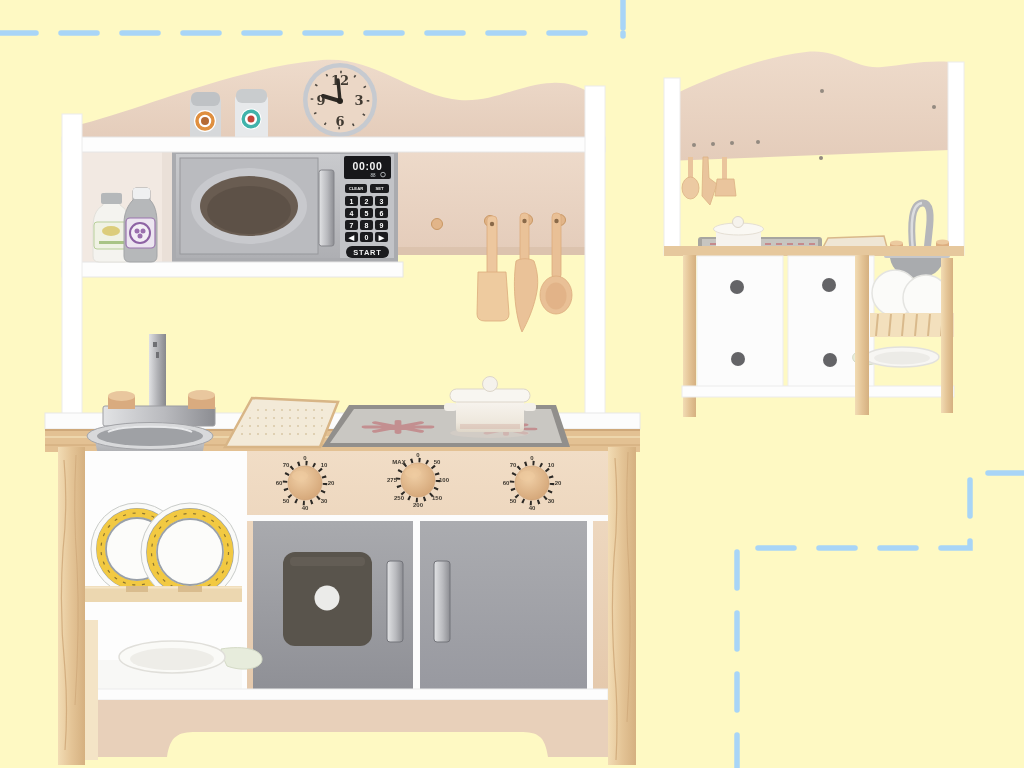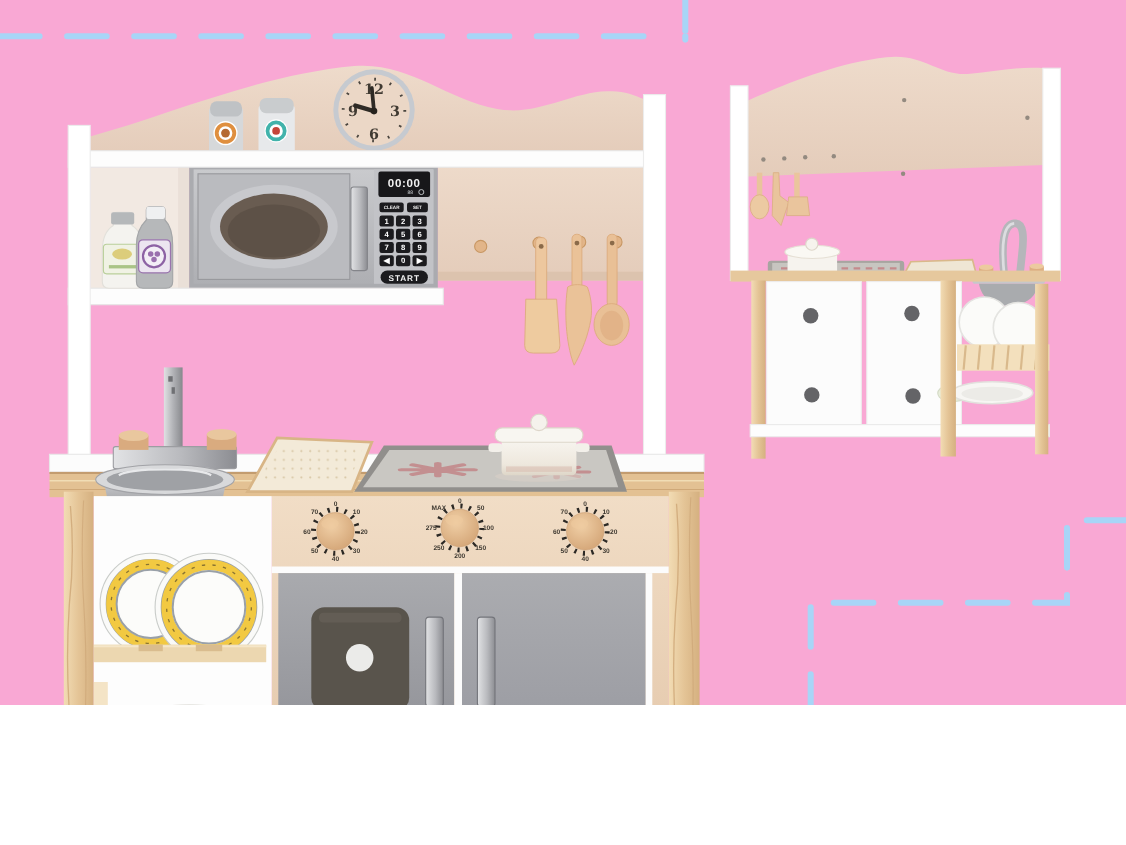--- a/index.html
+++ b/index.html
@@ -1,16 +1,16 @@
 <!DOCTYPE html>
 <html><head>
 <meta charset="utf-8">
 <style>
   html,body{margin:0;padding:0;background:#fff}
-  .stage{position:relative;width:1024px;height:641px;background:#f9a8d4;overflow:hidden;
+  .stage{position:relative;width:1024px;height:768px;background:#fef9c3;overflow:hidden;
          font-family:"Liberation Sans",sans-serif}
   svg{display:block}
   text{font-family:"Liberation Sans",sans-serif}
   .t-knob{font-size:6px;font-weight:700;fill:#3e3931;text-anchor:middle}
   .t-clock{font-size:13px;font-weight:700;fill:#403a32;text-anchor:middle;font-family:"DejaVu Serif",serif}
   .t-key{font-size:7px;font-weight:700;fill:#ffffff;text-anchor:middle}
   .t-disp{font-size:10.5px;font-weight:700;fill:#f2f2f2;text-anchor:middle;letter-spacing:.6px}
   .t-sub{font-size:4.5px;fill:#cdd1d4;text-anchor:middle}
   .t-cs{font-size:4.2px;font-weight:700;fill:#eeeeee;text-anchor:middle}
   .t-start{font-size:7.5px;font-weight:700;fill:#f2f2f2;text-anchor:middle;letter-spacing:.8px}

